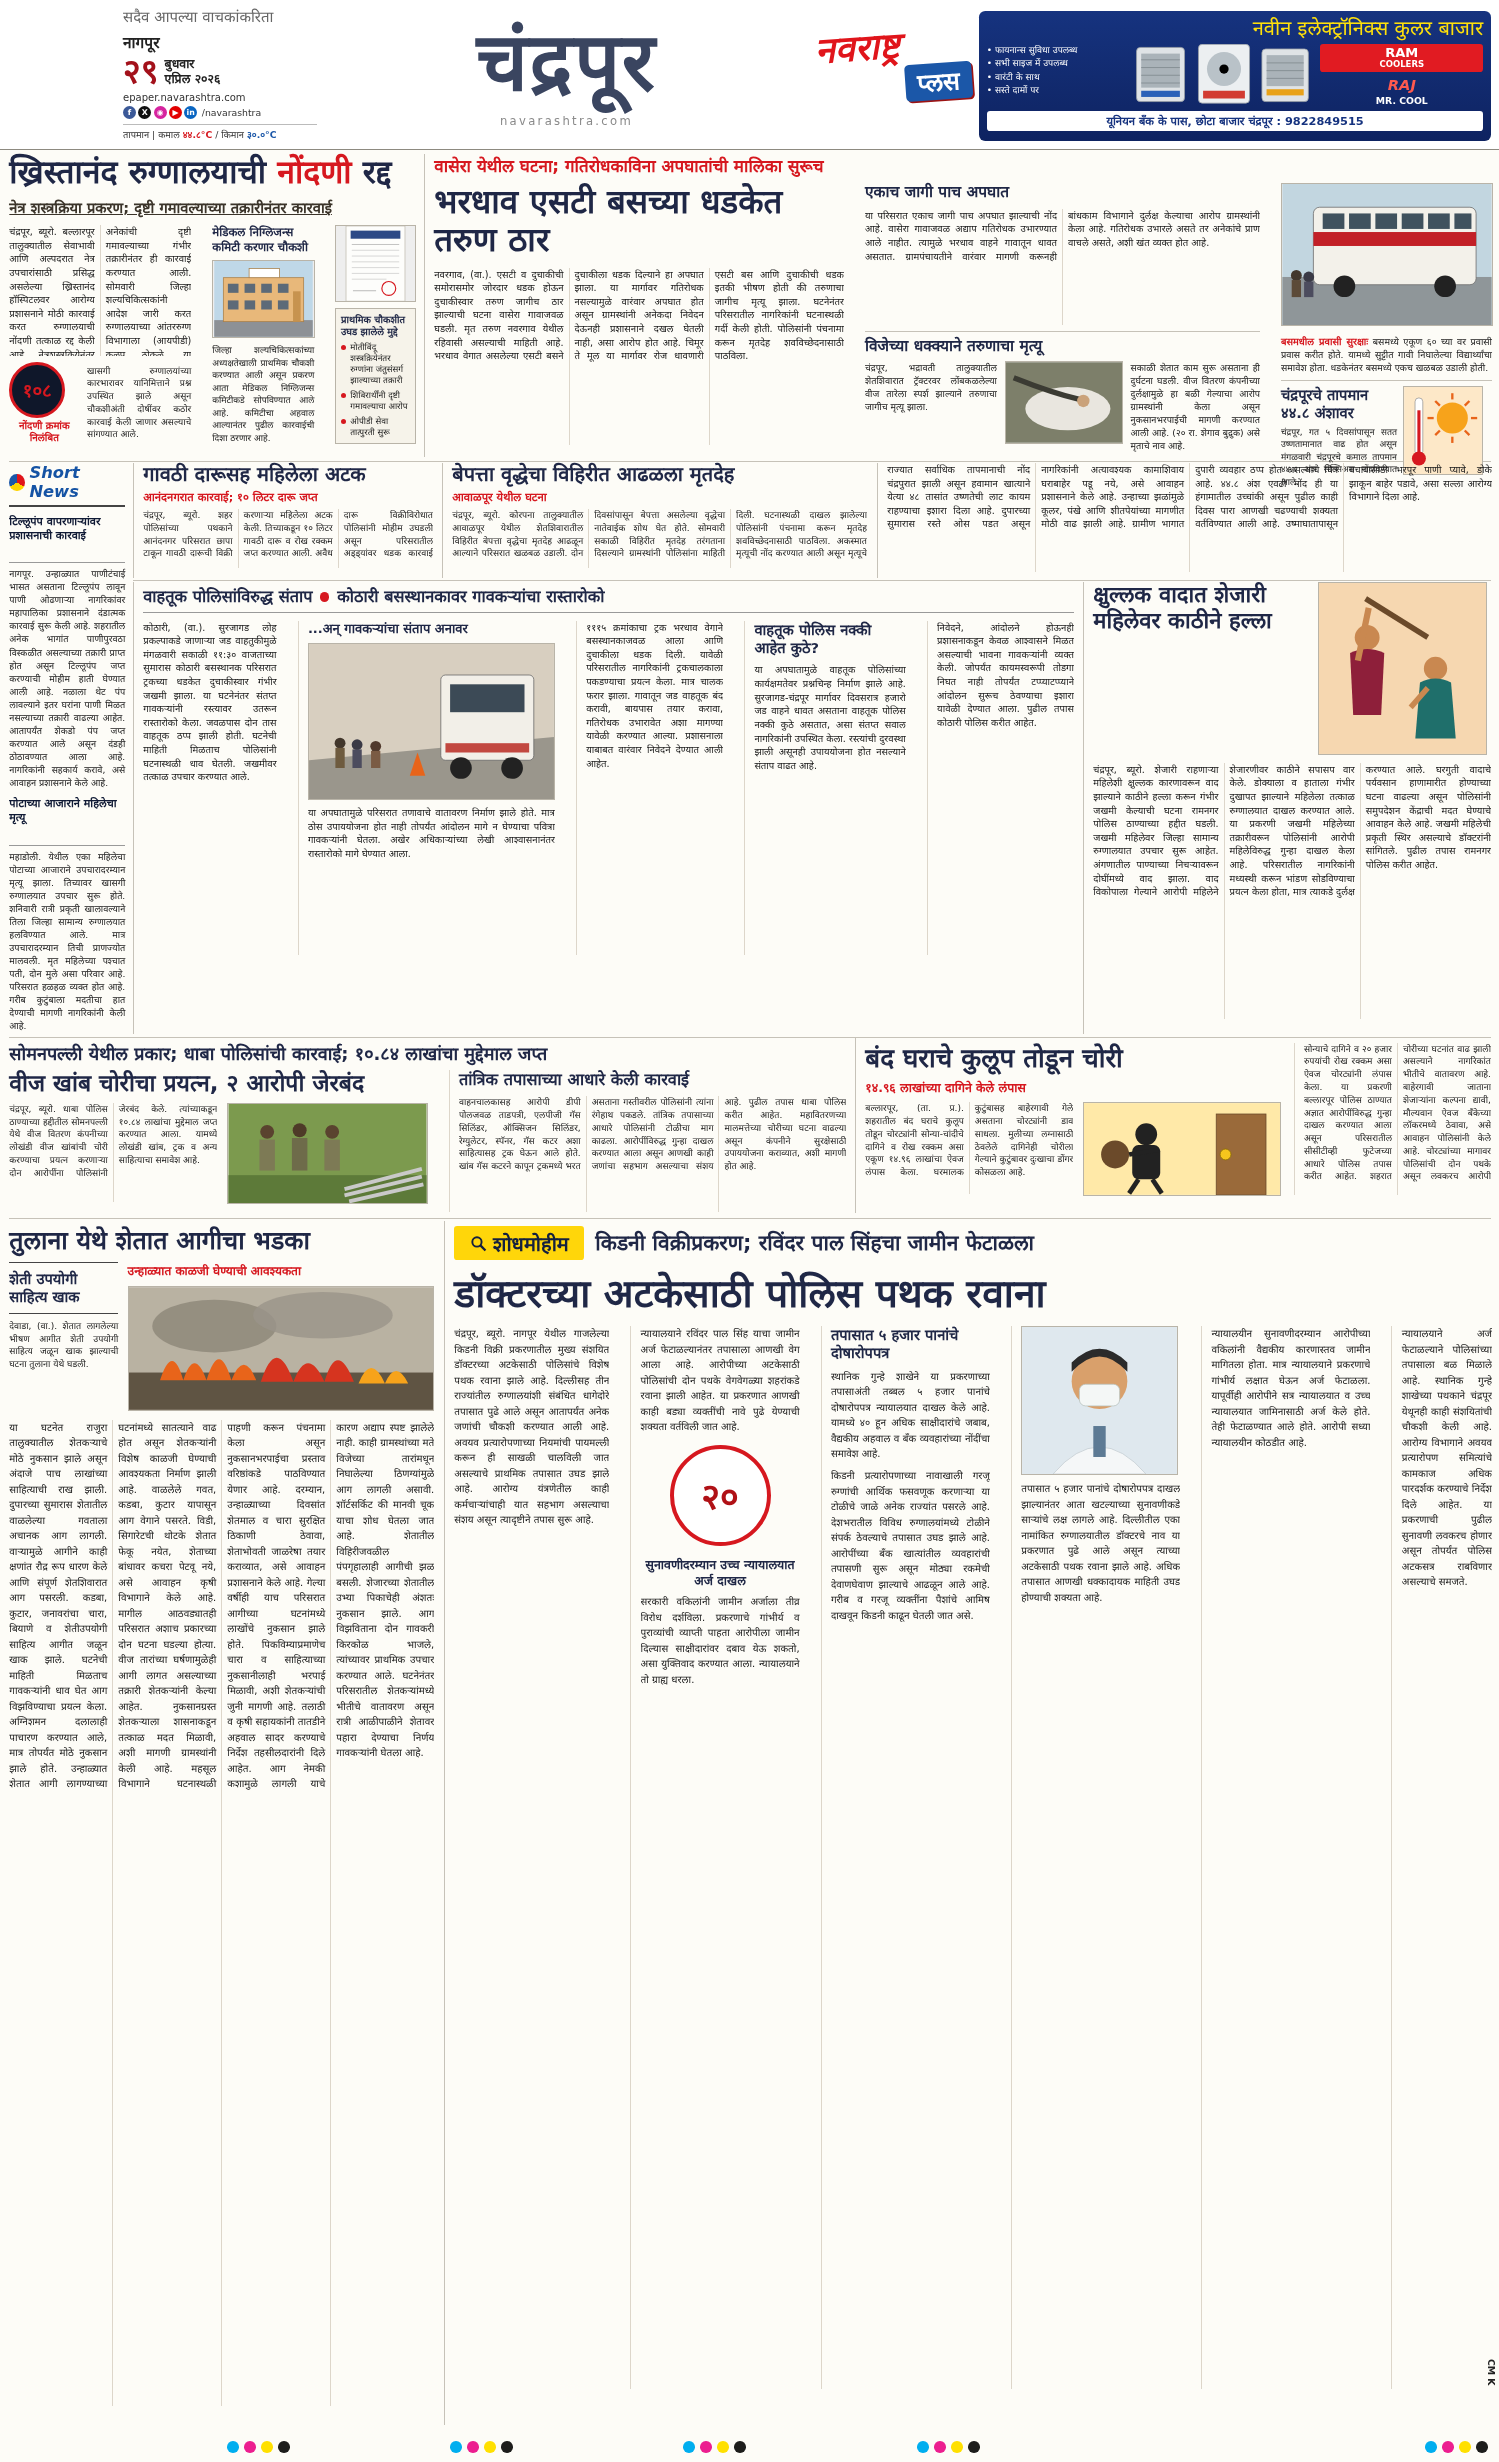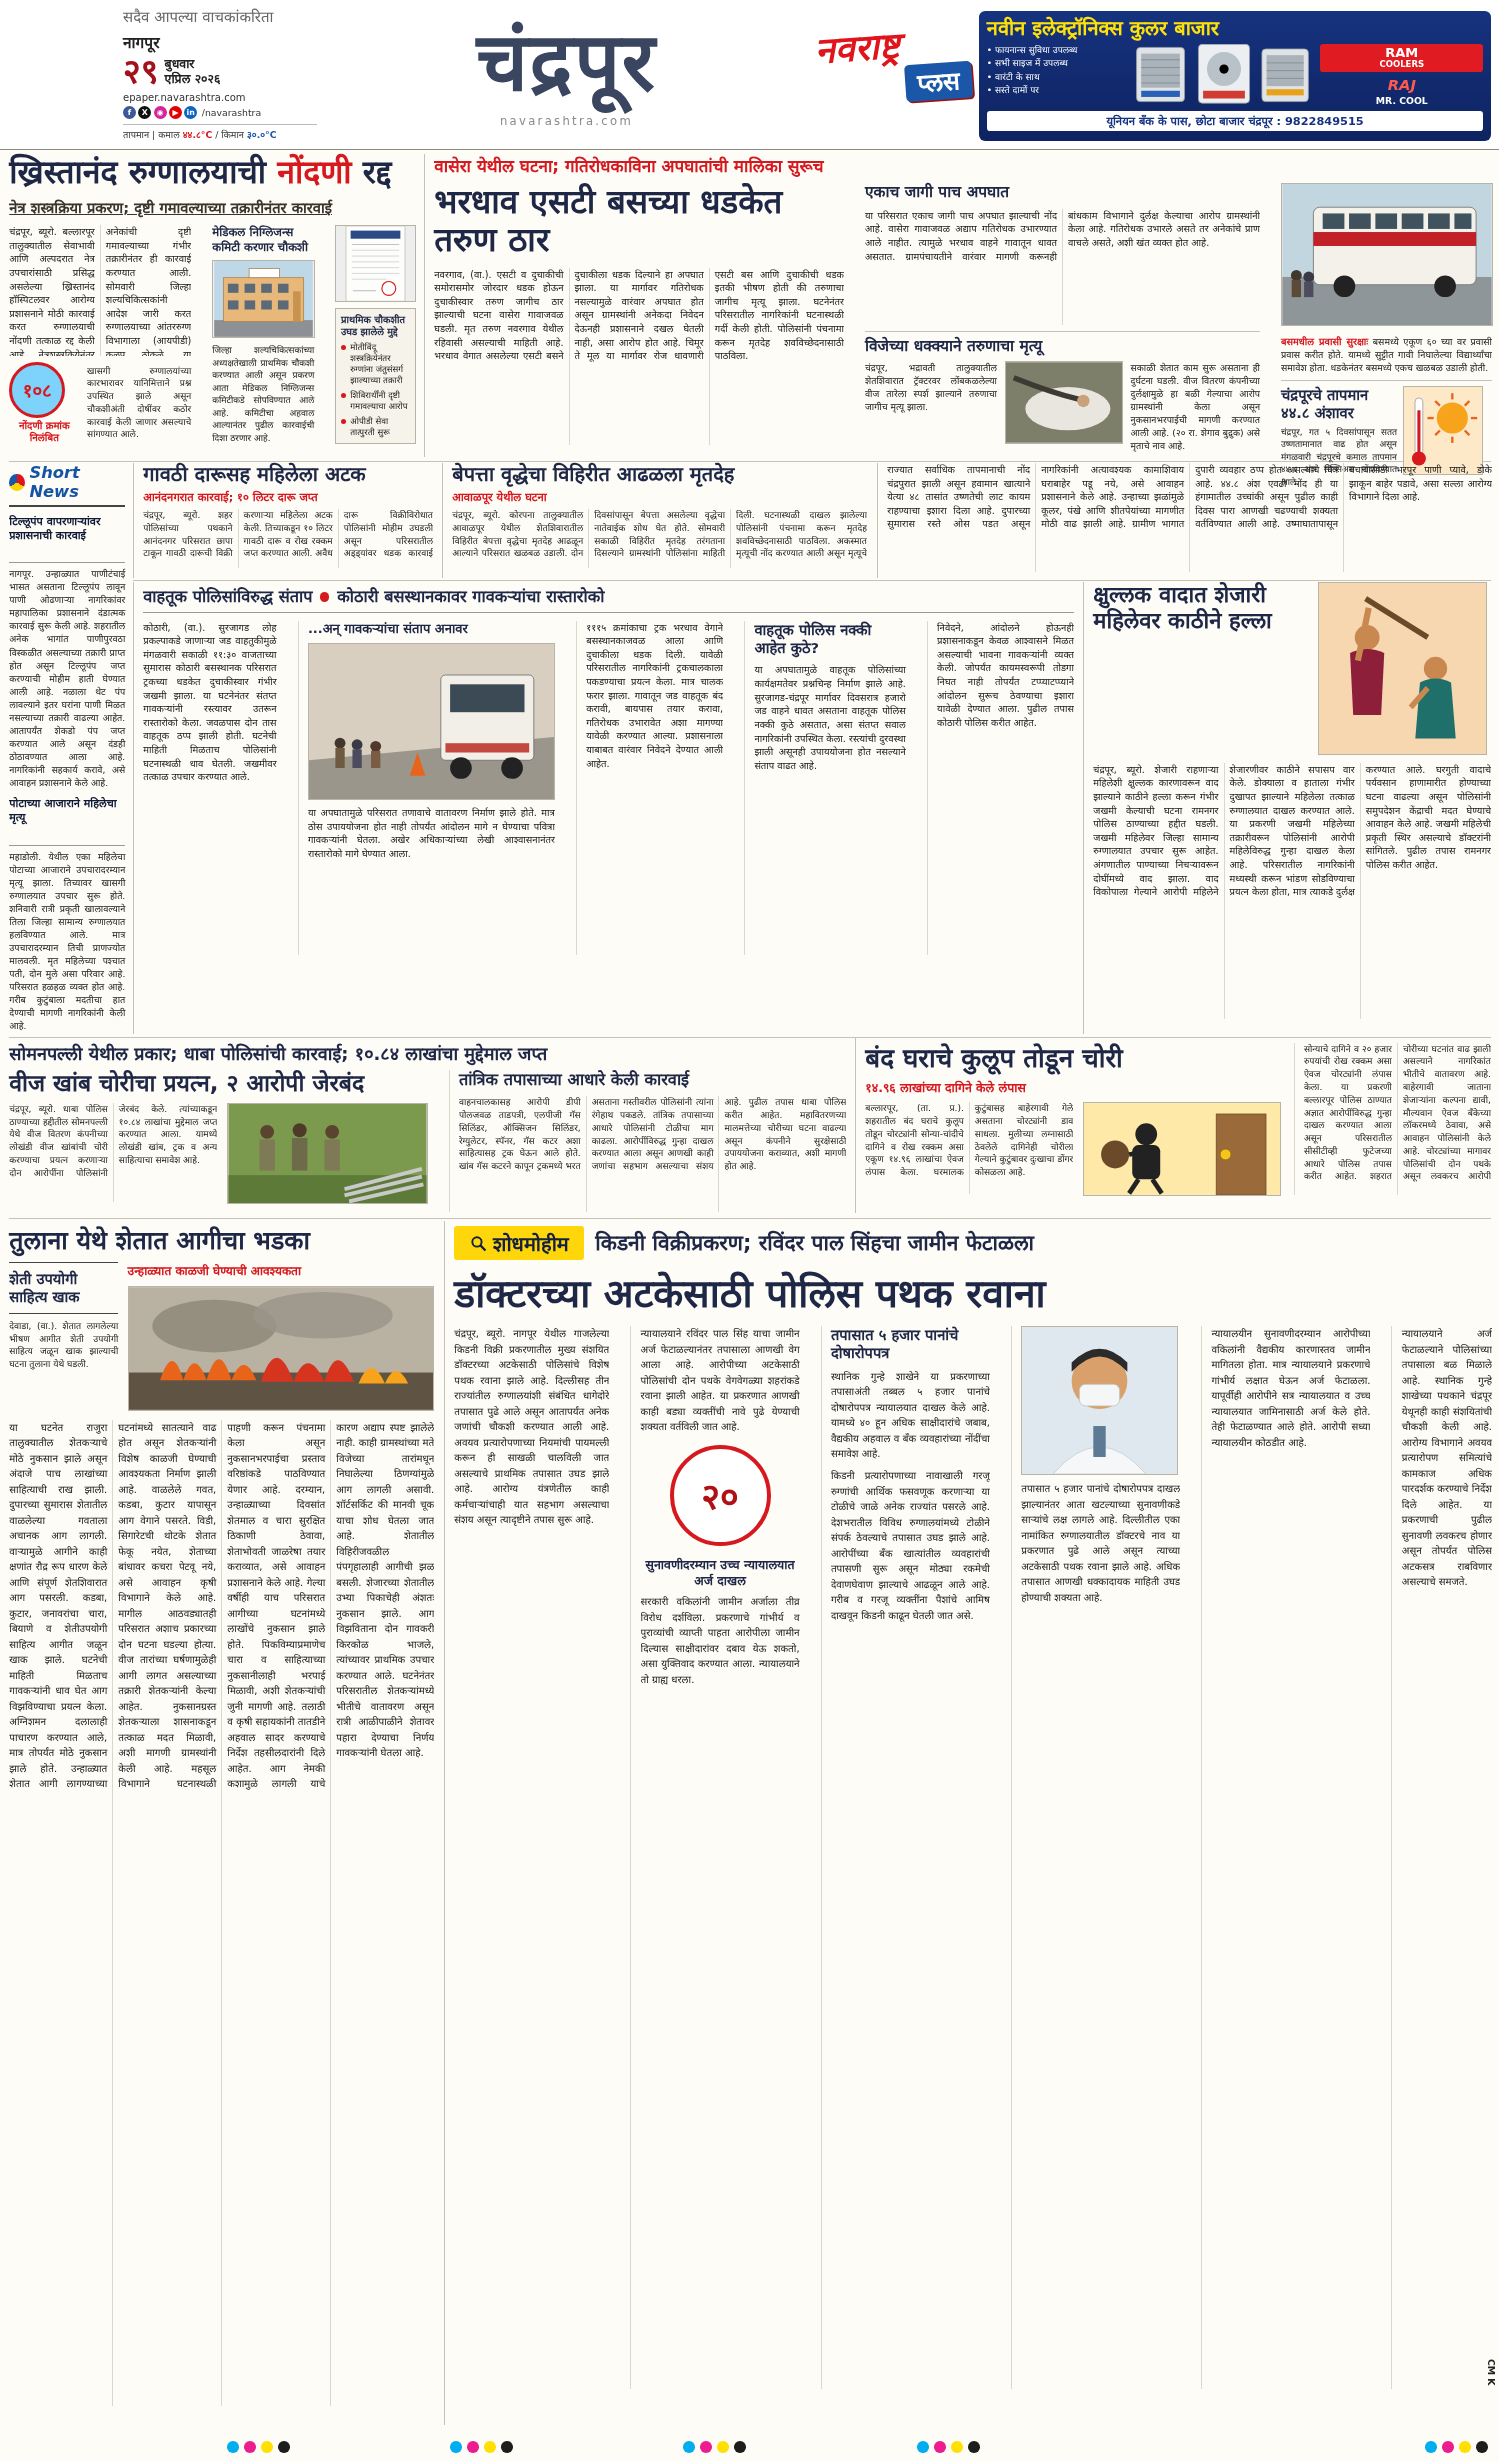--- a/index.html
+++ b/index.html
@@ -37,21 +37,21 @@
   
   #snhead{font-style:italic;font-weight:bold;font-size:16.3px;color:#1553a4;display:flex;align-items:center;gap:4.7px;
           border-bottom:2.3px double #444;padding-bottom:3.9px;}
   .snswirl{width:17px;height:17px;border-radius:50%;
            background:conic-gradient(#e0151b 0 120deg,#ffd400 120deg 240deg,#1b57a8 240deg 360deg);}
   .sntitle{font-weight:bold;font-size:11px;color:#101a35;line-height:1.3;margin:7.8px 0 3.9px 0;
            border-bottom:0.8px solid #999;padding-bottom:19px;}
   .snbody{font-size:9.2px;line-height:1.42;text-align:justify;}
   
   #badge108{width:50px;height:50px;border:3.1px solid #d6181f;border-radius:50%;display:flex;align-items:center;
-            justify-content:center;font-size:18.6px;font-weight:bold;color:#d6181f;background:#7dd3fc;}
+            justify-content:center;font-size:18.6px;font-weight:bold;color:#d6181f;background:#0f172a;}
   .ptsbox{border:0.8px solid #b9b4a8;background:#f6f3ea;padding:4.7px;}
   .pt{display:flex;gap:3.9px;font-size:8.5px;line-height:1.3;margin-top:3.9px;text-align:left;}
   .ptdot{min-width:5.4px;height:5.4px;border-radius:50%;background:#d6181f;margin-top:2.3px;}
   .reddot{width:9.3px;height:9.3px;border-radius:50%;background:#d6181f;}
   #circle20{width:93px;height:93px;border:4.7px solid #d6181f;border-radius:50%;display:flex;align-items:center;
             justify-content:center;font-size:36px;font-weight:bold;color:#b01116;background:#fff;margin:4.7px auto;}
   #srchlabel{background:#ffd60a;color:#14203f;font-weight:bold;font-size:20px;padding:3.9px 15.5px;
              border-radius:3.1px;display:inline-flex;align-items:center;gap:6.2px;}
   .regset{position:absolute;display:flex;gap:5.4px;}
   .regdot{width:11.6px;height:11.6px;border-radius:50%;}
@@ -95,21 +95,21 @@
       <div id="masthead-title">चंद्रपूर</div>
       <div style="font-size:11.6px;color:#8a8a8a;letter-spacing:2.3px;margin-top:11px;">navarashtra.com</div>
     </div>
 
     <div class="abs" id="brandbox" style="left:816px;top:28px;width:155px;">
       <div id="brand-main">नवराष्ट्र</div>
       <div style="text-align:right;"><span id="brand-sub">प्लस</span></div>
     </div>
 
     <div id="ad">
-      <div style="color:#ffe10a;font-size:20px;font-weight:bold;line-height:1.1;">नवीन इलेक्ट्रॉनिक्स कुलर बाजार</div>
+      <div style="color:#ffe10a;font-size:20px;font-weight:normal;line-height:1.1;text-align:right;">नवीन इलेक्ट्रॉनिक्स कुलर बाजार</div>
       <div style="display:flex;gap:7.8px;margin-top:4.7px;align-items:flex-start;">
         <div style="width:140px;color:#fff;font-size:9px;line-height:1.5;">
           <div>• फायनान्स सुविधा उपलब्ध</div>
           <div>• सभी साइज में उपलब्ध</div>
           <div>• वारंटी के साथ</div>
           <div>• सस्ते दामों पर</div>
         </div>
         <svg width="178" height="61" viewBox="0 0 230 78">
           <g>
             <rect x="2" y="4" width="62" height="70" rx="5" fill="#dfe3e6" stroke="#9aa1a6"></rect>

